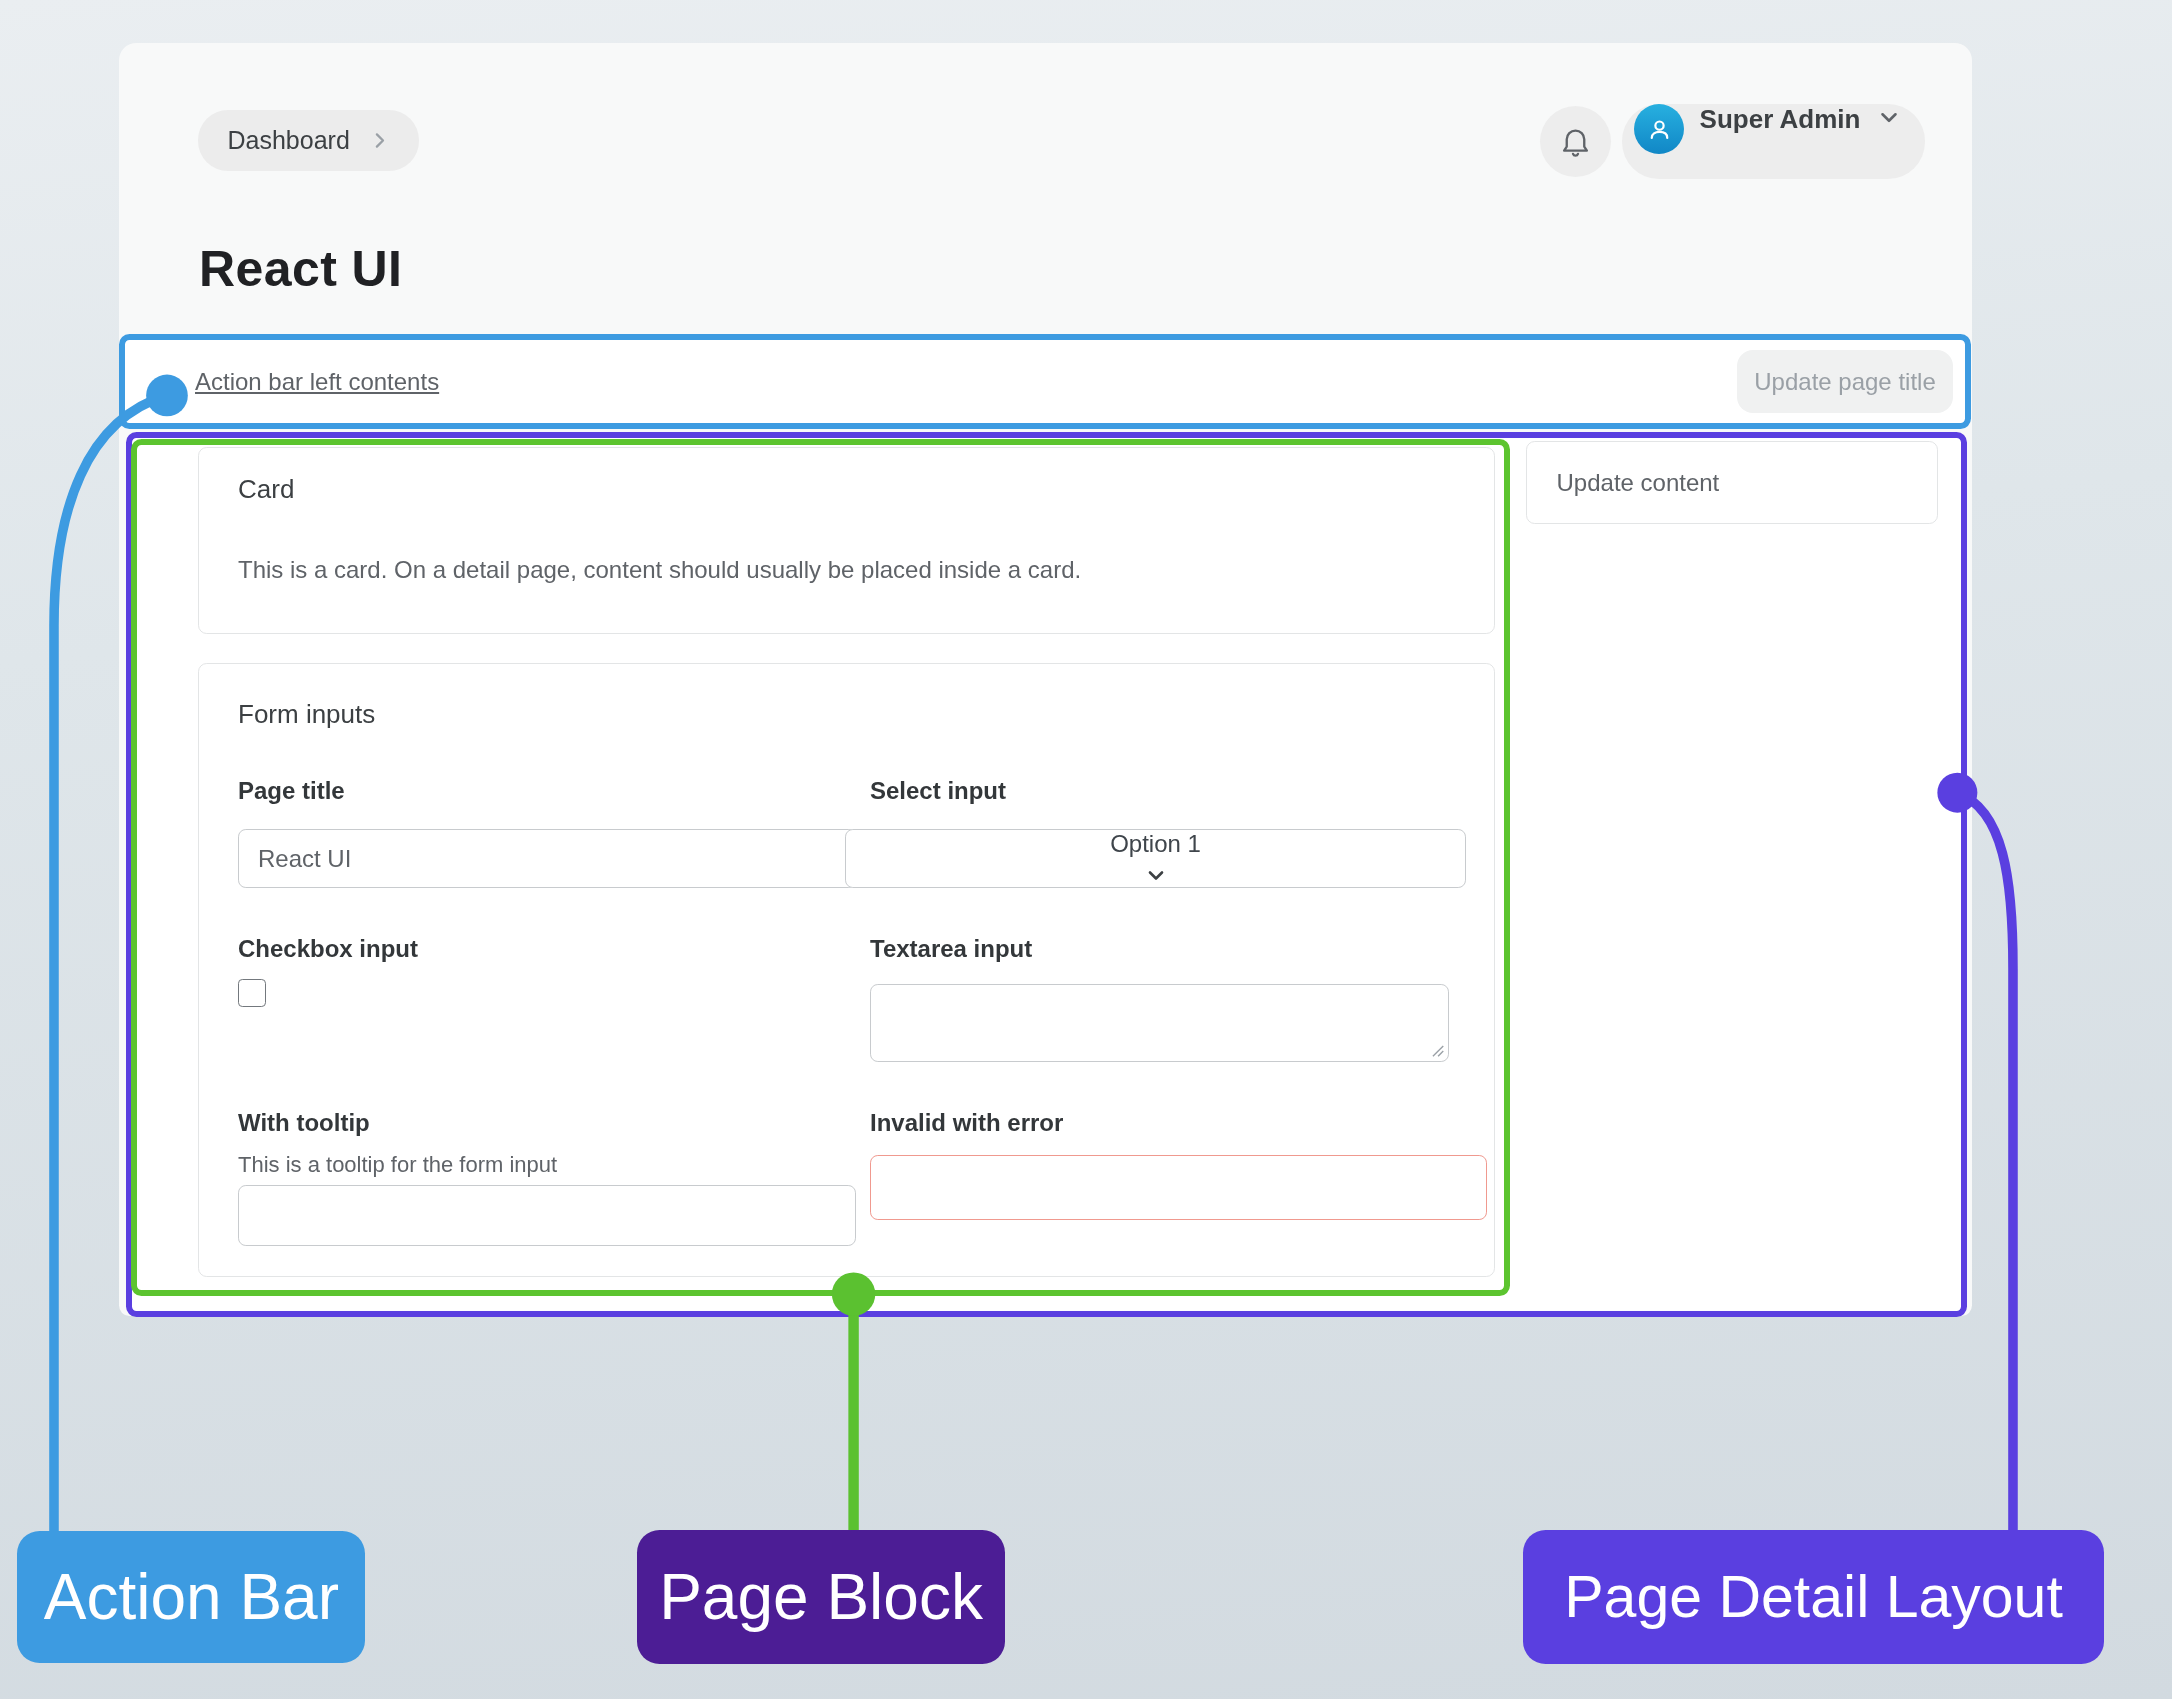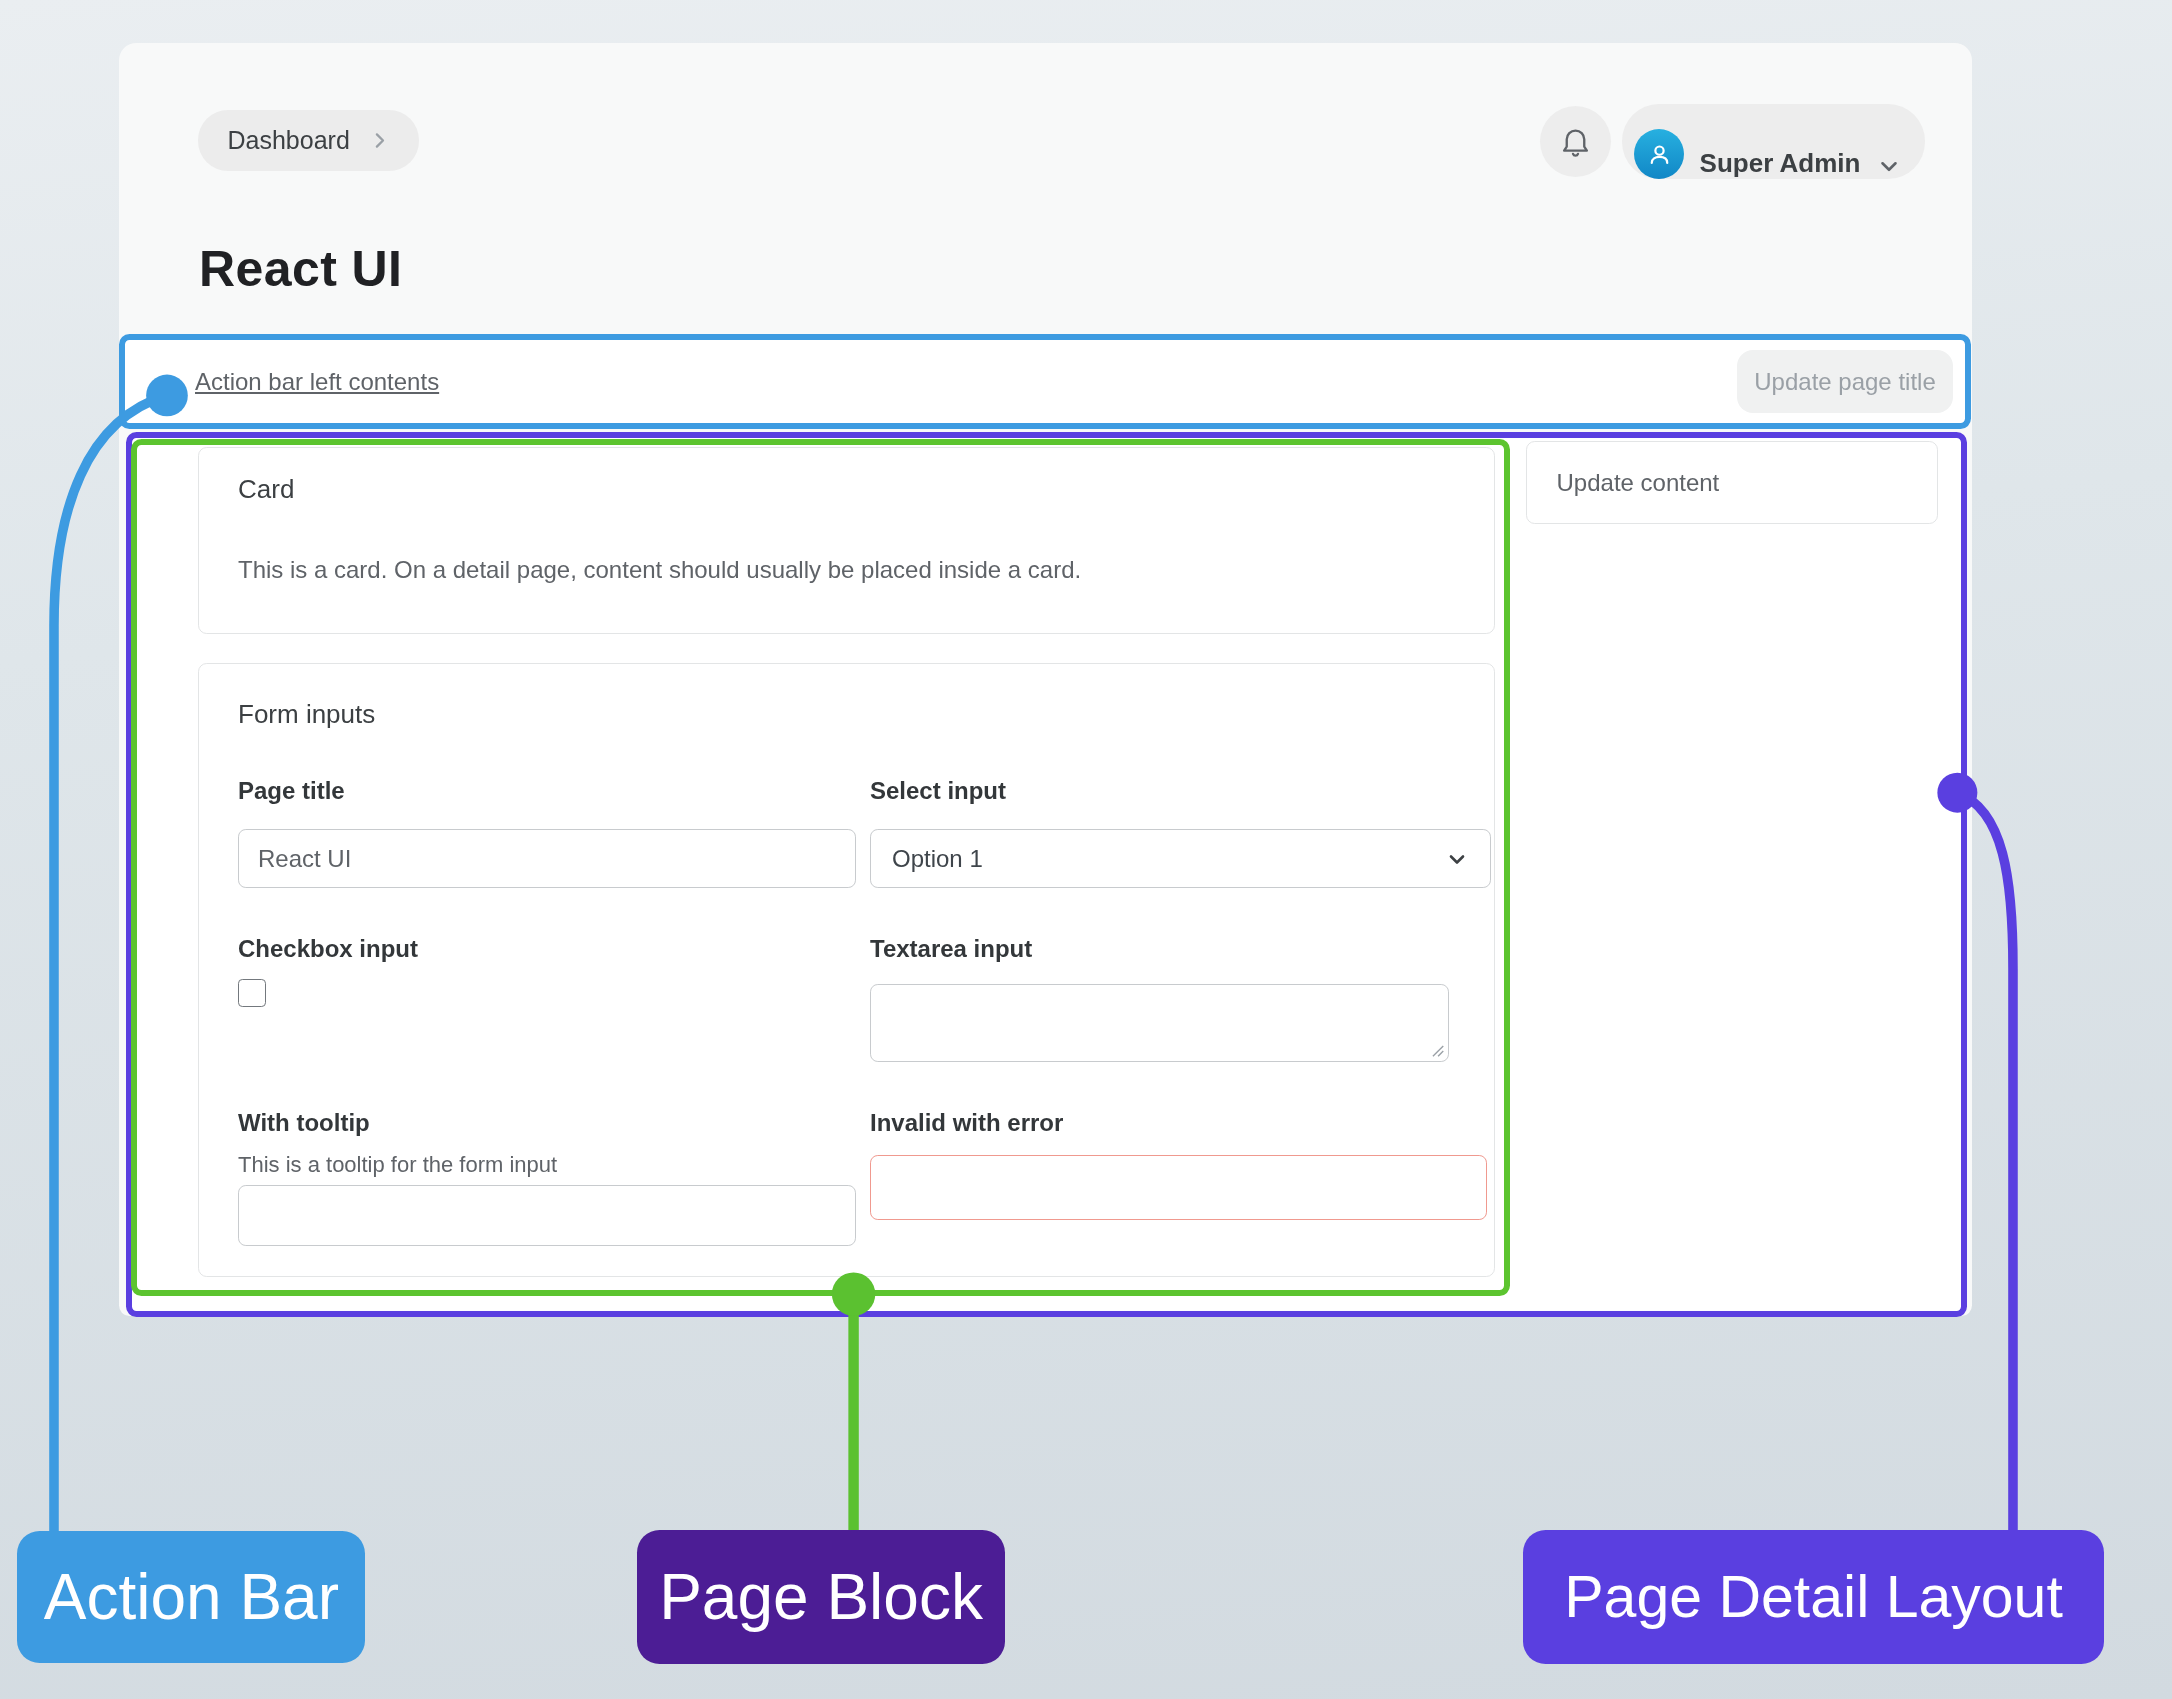--- a/index.html
+++ b/index.html
@@ -14,21 +14,21 @@
   .window{left:119px;top:43px;width:1853px;height:1273px;background:#f8f9f9;
     border-radius:17.4px 17.4px 10.4px 10.4px;}
 
   
   .crumb-pill{left:198px;top:110px;height:61px;padding:0 29.5px;border-radius:30px;
     background:#ececec;display:flex;align-items:center;gap:19px;}
   .crumb-pill .txt{font-size:25px;color:#3c4043;}
   .icon-btn{left:1540px;top:106px;width:71px;height:71px;border-radius:50%;
     background:#ededed;display:flex;align-items:center;justify-content:center;}
   .user-pill{left:1622px;top:104px;height:75px;padding:0 22.6px 0 12px;border-radius:37px;
-    background:#ededed;display:flex;align-items:flex-end;gap:15.6px;}
+    background:#ededed;display:flex;align-items:flex-start;gap:15.6px;}
   .avatar{width:50px;height:50px;border-radius:50%;
     background:linear-gradient(180deg,#27b0e0,#1187c6);
     display:flex;align-items:center;justify-content:center;flex:0 0 auto;}
   .user-pill .name{font-size:26px;color:#3c4043;font-weight:600;}
   .page-title{left:199px;top:240px;font-size:50px;font-weight:bold;color:#202124;letter-spacing:0.4px;}
 
   
   .action-bar{left:119px;top:334px;width:1852px;height:95px;background:#ffffff;
     border:6px solid #3d9be1;border-radius:10.4px;display:flex;align-items:center;
     justify-content:space-between;padding:0 12px 0 70px;}
@@ -122,21 +122,21 @@
   <div class="c-body">This is a card. On a detail page, content should usually be placed inside a card.</div>
 </div>
 
 <div class="abs card card2">
   <div class="f-title">Form inputs</div>
 
   <div class="f-label" style="left:39px;top:113px;">Page title</div>
   <input class="f-input" style="left: 39px; top: 165px; width: 578px; height: 57px;" type="text" value="React UI">
 
   <div class="f-label" style="left:671px;top:113px;">Select input</div>
-  <div class="f-select" style="left:671px;top:165px;width:577px;height:57px;">
+  <div class="f-select" style="left:646px;top:165px;width:577px;height:57px;flex-direction:column;">
     <span>Option 1</span>
     <svg width="24" height="24" viewBox="0 0 24 24">
       <polyline points="6,9.5 12,15.5 18,9.5" fill="none" stroke="#3c4043" stroke-width="2.6" stroke-linecap="round" stroke-linejoin="round"></polyline>
     </svg>
   </div>
 
   <div class="f-label" style="left:39px;top:271px;">Checkbox input</div>
   <input type="checkbox" class="checkbox" style="">
 
   <div class="f-label" style="left:671px;top:271px;">Textarea input</div>

